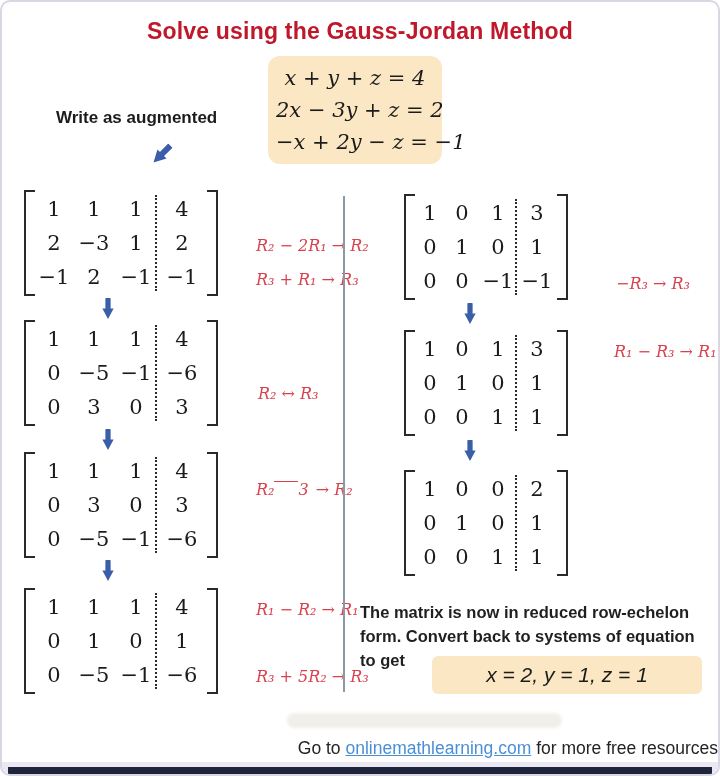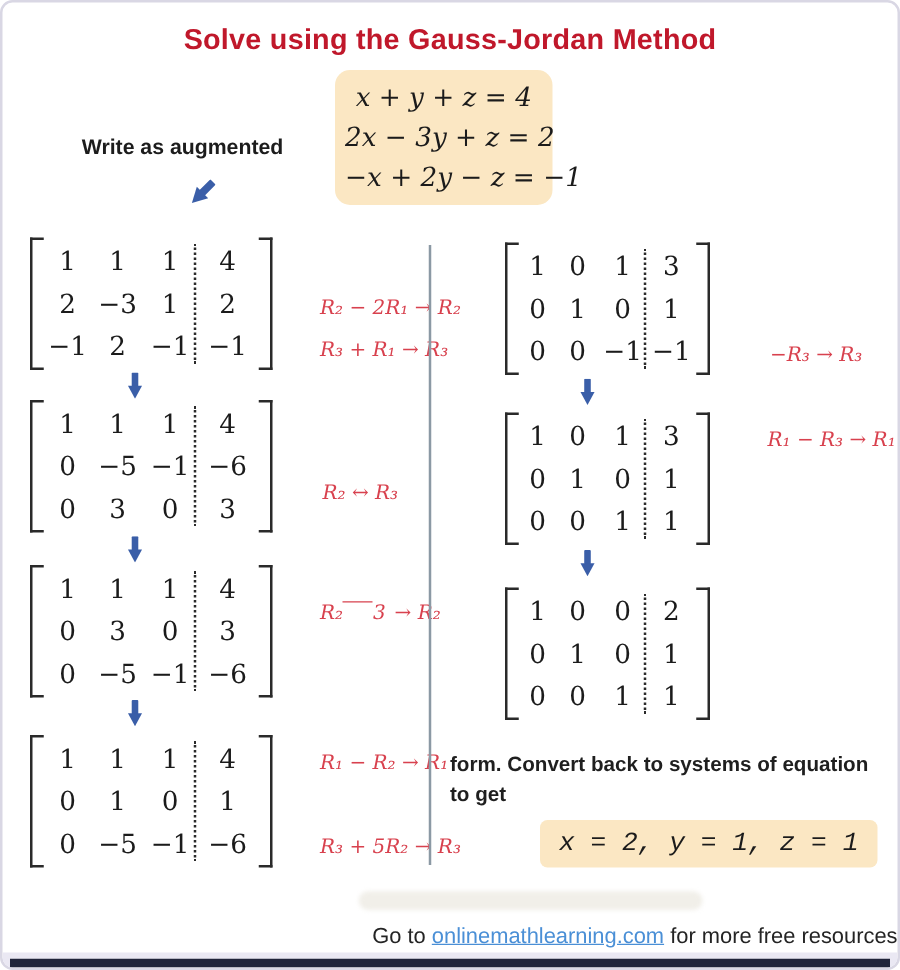--- a/index.html
+++ b/index.html
@@ -17,21 +17,21 @@
   .eqbox {
     position:absolute; left:266px; top:54px; width:158px; padding:6px 8px;
     background:var(--cream); border-radius:12px; text-align:center;
   }
   .eqline {
     font-family:"DejaVu Serif", serif; font-style:italic;
     font-size:21px; line-height:32px; color:#1b1b1b; white-space:nowrap;
   }
   
   .write-note { position:absolute; left:54px; top:104px; width:180px;
-    font-size:17px; font-weight:600; color:#1c1c1c; line-height:23px;text-align:center; }
+    font-size:17px; font-weight:600; color:#1c1c1c; line-height:23px; }
   
   .arrow { position:absolute; fill:var(--arrow-blue); }
   .arrow.diag { transform:rotate(45deg); }
   
   .mat { position:absolute; display:flex; align-items:stretch; }
   .br { width:9px; }
   .br-l { border-left:2px solid #2a2a2a; border-top:2px solid #2a2a2a; border-bottom:2px solid #2a2a2a; }
   .br-r { border-right:2px solid #2a2a2a; border-top:2px solid #2a2a2a; border-bottom:2px solid #2a2a2a; }
   .mgrid { position:relative; display:grid; align-content:center; padding:2px 0; }
   .mgrid.lg { grid-template-columns:38px 42px 42px 50px; }
@@ -50,21 +50,21 @@
   .frac { display:inline-flex; flex-direction:row; align-items:center; }
   .fbar { height:0; border-top:1.5px solid var(--rowop-red); align-self:stretch; min-width:24px; margin:1px 0; }
   
   .vdivider { position:absolute; left:341px; top:194px; height:496px; width:1.5px; background:#8B99A4; }
   
   .conclusion { position:absolute; left:358px; top:598px; width:356px;
     font-size:16.5px; font-weight:600; color:#1f1f1f; line-height:24px; }
   .solution {
     position:absolute; left:430px; top:654px; width:270px; height:38px;
     background:var(--cream); border-radius:6px; display:flex; align-items:center; justify-content:center;
-    font-family:Liberation Mono, monospace; font-style:italic; font-size:21px; color:#1b1b1b;
+    font-family:Liberation Sans, sans-serif; font-style:italic; font-size:21px; color:#1b1b1b;
   }
   
   .smudge { position:absolute; left:285px; top:711px; width:275px; height:15px;
     background:#F1EFE9; border-radius:8px; filter:blur(1.5px); }
   .footer { position:absolute; left:0; right:0; top:736px; text-align:right;
     font-size:17.5px; color:#242424; }
   .footer a { color:var(--link-blue); text-decoration:underline; cursor:pointer; }
   .bottom-strip { position:absolute; left:0; right:0; bottom:0; height:12px; background:#EAE8F3; }
   .progress-bar { position:absolute; left:6px; right:6px; bottom:0; height:7px;
     background:var(--bar-navy); cursor:pointer; }
@@ -270,20 +270,21 @@
         <span class="cell">1</span>
         <span class="cell">0</span>
         <span class="cell">0</span>
         <span class="cell">1</span>
         <span class="cell">1</span>
       </span>
     <span class="br br-r"></span>
   </div>
 
   <div class="conclusion">
+    <div>The matrix is now in reduced row-echelon</div>
     <div>form. Convert back to systems of equation</div>
     <div>to get</div>
   </div>
   <div class="solution">x = 2, y = 1, z = 1</div>
 
   <div class="smudge"></div>
   <div class="footer"><span>Go to </span><a>onlinemathlearning.com</a><span> for more free resources</span></div>
 
   <div class="bottom-strip"></div>
   <div class="progress-bar"></div>

